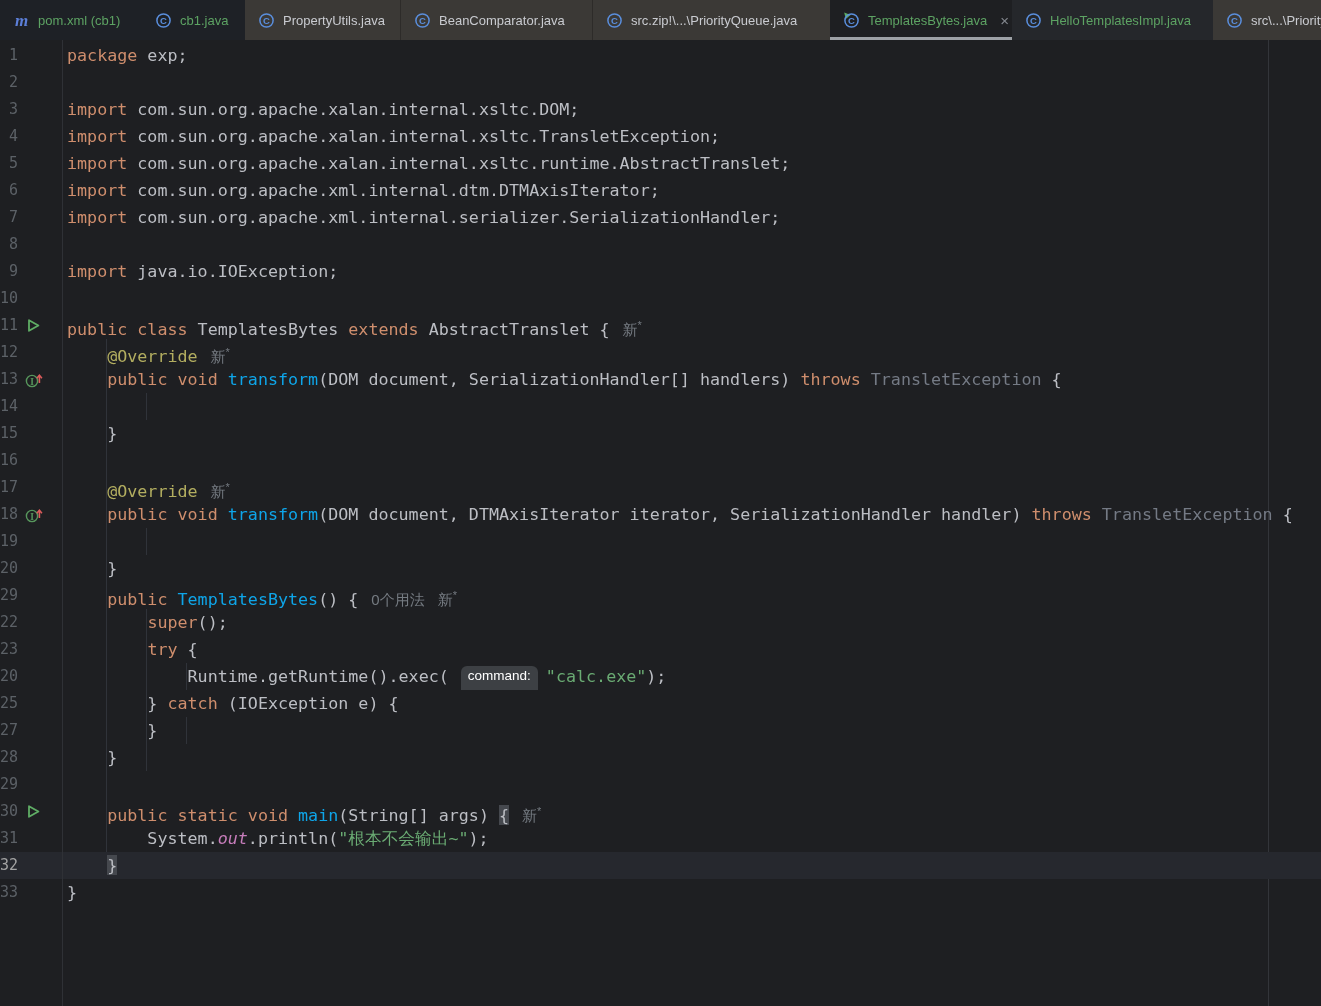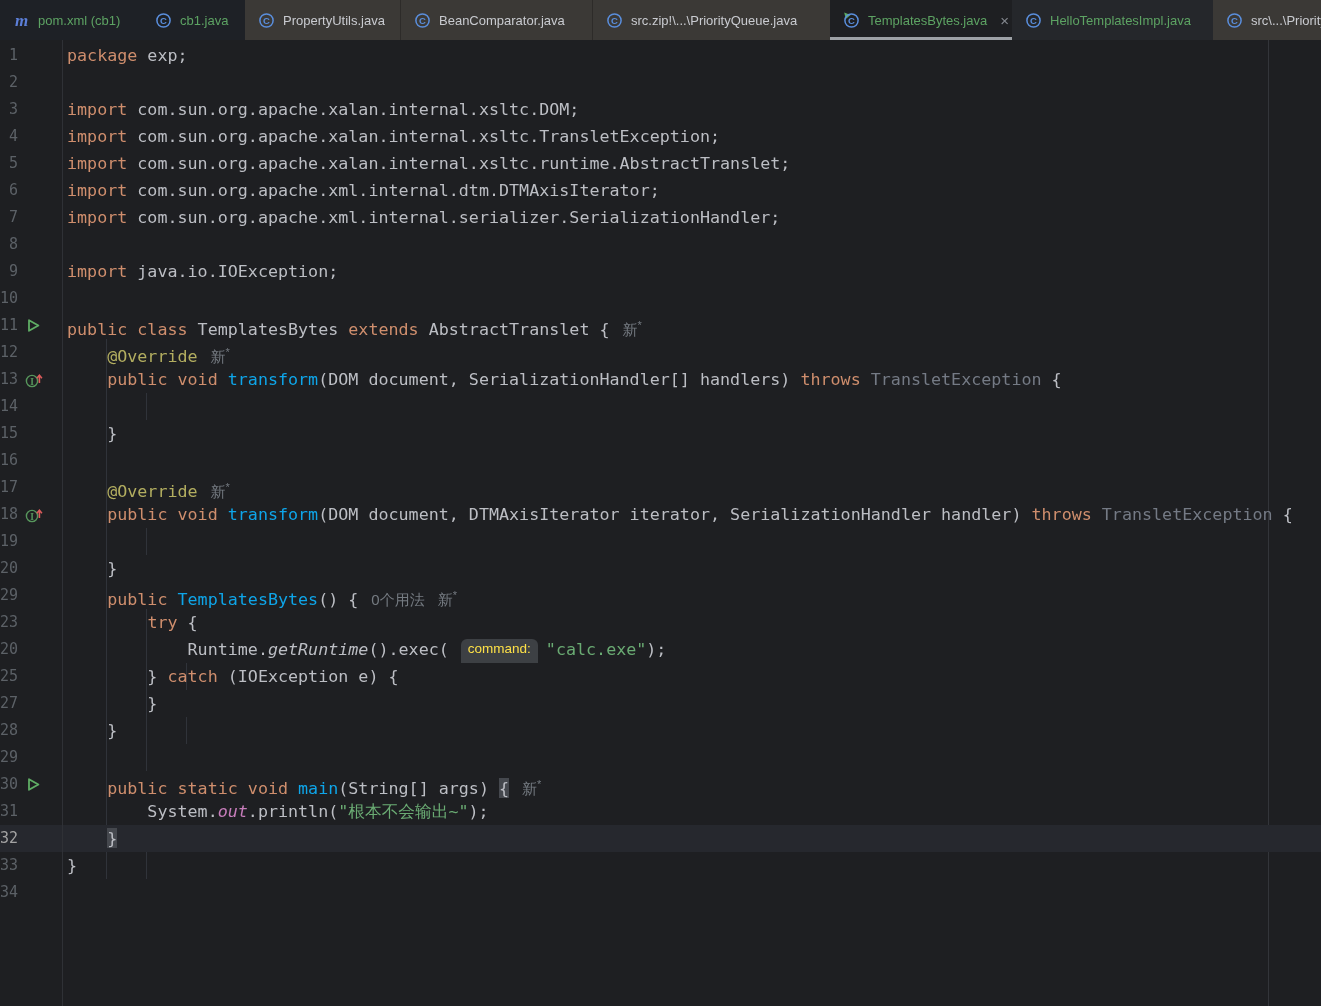--- a/index.html
+++ b/index.html
@@ -33,27 +33,27 @@
   .row.caret .num{color:#a3a3a3;}
   .gic{width:44px;flex:none;position:relative;}
   .gic svg{position:absolute;left:7px;top:5px;}
   .code{flex:1;white-space:pre;font-family:"DejaVu Sans Mono",monospace;
         font-size:16.7px;line-height:27px;color:#bcbec4;padding-left:5px;overflow:hidden;}
   .code .k{color:#cf8e6d;}
   .code .m{color:#0ea5e9;}
   .code .a{color:#b3ae60;}
   .code .s{color:#6aab73;}
   .code .f{color:#c77dbb;font-style:italic;}
-  .code .i{font-style:italic;}
+  .code .i{}
   .code .d{color:#747a85;}
   .code .b{background:#45484e;}
   .code .h{color:#757b82;margin-left:13px;font-family:"Liberation Sans",sans-serif;font-size:15px;}
   .code .hstar{color:#757b82;font-size:11px;vertical-align:6px;
                font-family:"Liberation Sans",sans-serif;}
-  .code .hb{display:inline-block;margin:0 8px 0 2px;background:#3d4044;color:#fde047;
+  .code .hb{display:inline-block;margin:0 8px 0 2px;background:#3d4044;color:#ffffff;
             border-radius:6px;padding:1px 7px 12px 7px;font-family:"Liberation Sans",sans-serif;
             font-size:13.5px;line-height:18px;transform:translateY(-2px);}
   .gutter-border{position:absolute;left:62px;top:0;bottom:0;width:1px;background:#2f3136;z-index:2;}
   .margin-guide{position:absolute;left:1268px;top:0;bottom:0;width:1px;background:#33353a;z-index:0;}
   .iguide{position:absolute;width:1px;background:#30333a;z-index:0;}
 </style>
 </head>
 <body>
 
 <div class="app">
@@ -238,20 +238,25 @@
           <span class="num">20</span>
           <span class="gic"></span>
           <span class="code"><span class="p">    }</span></span>
         </div>
         <div class="row">
           <span class="num">29</span>
           <span class="gic"></span>
           <span class="code"><span class="p">    </span><span class="k">public</span><span class="p"> </span><span class="m">TemplatesBytes</span><span class="p">() {</span><span class="h">0个用法</span><span class="h">新</span><span class="hstar">*</span></span>
         </div>
         <div class="row">
+          <span class="num">22</span>
+          <span class="gic"></span>
+          <span class="code"><span class="p">        </span><span class="k">super</span><span class="p">();</span></span>
+        </div>
+        <div class="row">
           <span class="num">23</span>
           <span class="gic"></span>
           <span class="code"><span class="p">        </span><span class="k">try</span><span class="p"> {</span></span>
         </div>
         <div class="row">
           <span class="num">20</span>
           <span class="gic"></span>
           <span class="code"><span class="p">            Runtime.</span><span class="i">getRuntime</span><span class="p">().exec( </span><span class="hb">command:</span><span class="s">"calc.exe"</span><span class="p">);</span></span>
         </div>
         <div class="row">
@@ -290,25 +295,20 @@
         </div>
         <div class="row caret">
           <span class="num">32</span>
           <span class="gic"></span>
           <span class="code"><span class="p">    </span><span class="b">}</span></span>
         </div>
         <div class="row">
           <span class="num">33</span>
           <span class="gic"></span>
           <span class="code"><span class="p">}</span></span>
-        </div>
-        <div class="row">
-          <span class="num">34</span>
-          <span class="gic"></span>
-          <span class="code"></span>
         </div>
       </div>
   <div class="iguide" style="left: 106px; top: 299px; height: 540px;"></div>
       <div class="iguide" style="left: 146px; top: 353px; height: 27px;"></div>
       <div class="iguide" style="left: 146px; top: 488px; height: 27px;"></div>
       <div class="iguide" style="left: 146px; top: 569px; height: 162px;"></div>
       <div class="iguide" style="left: 146px; top: 812px; height: 27px;"></div>
       <div class="iguide" style="left: 186px; top: 623px; height: 27px;"></div>
       <div class="iguide" style="left: 186px; top: 677px; height: 27px;"></div>
     </div>

